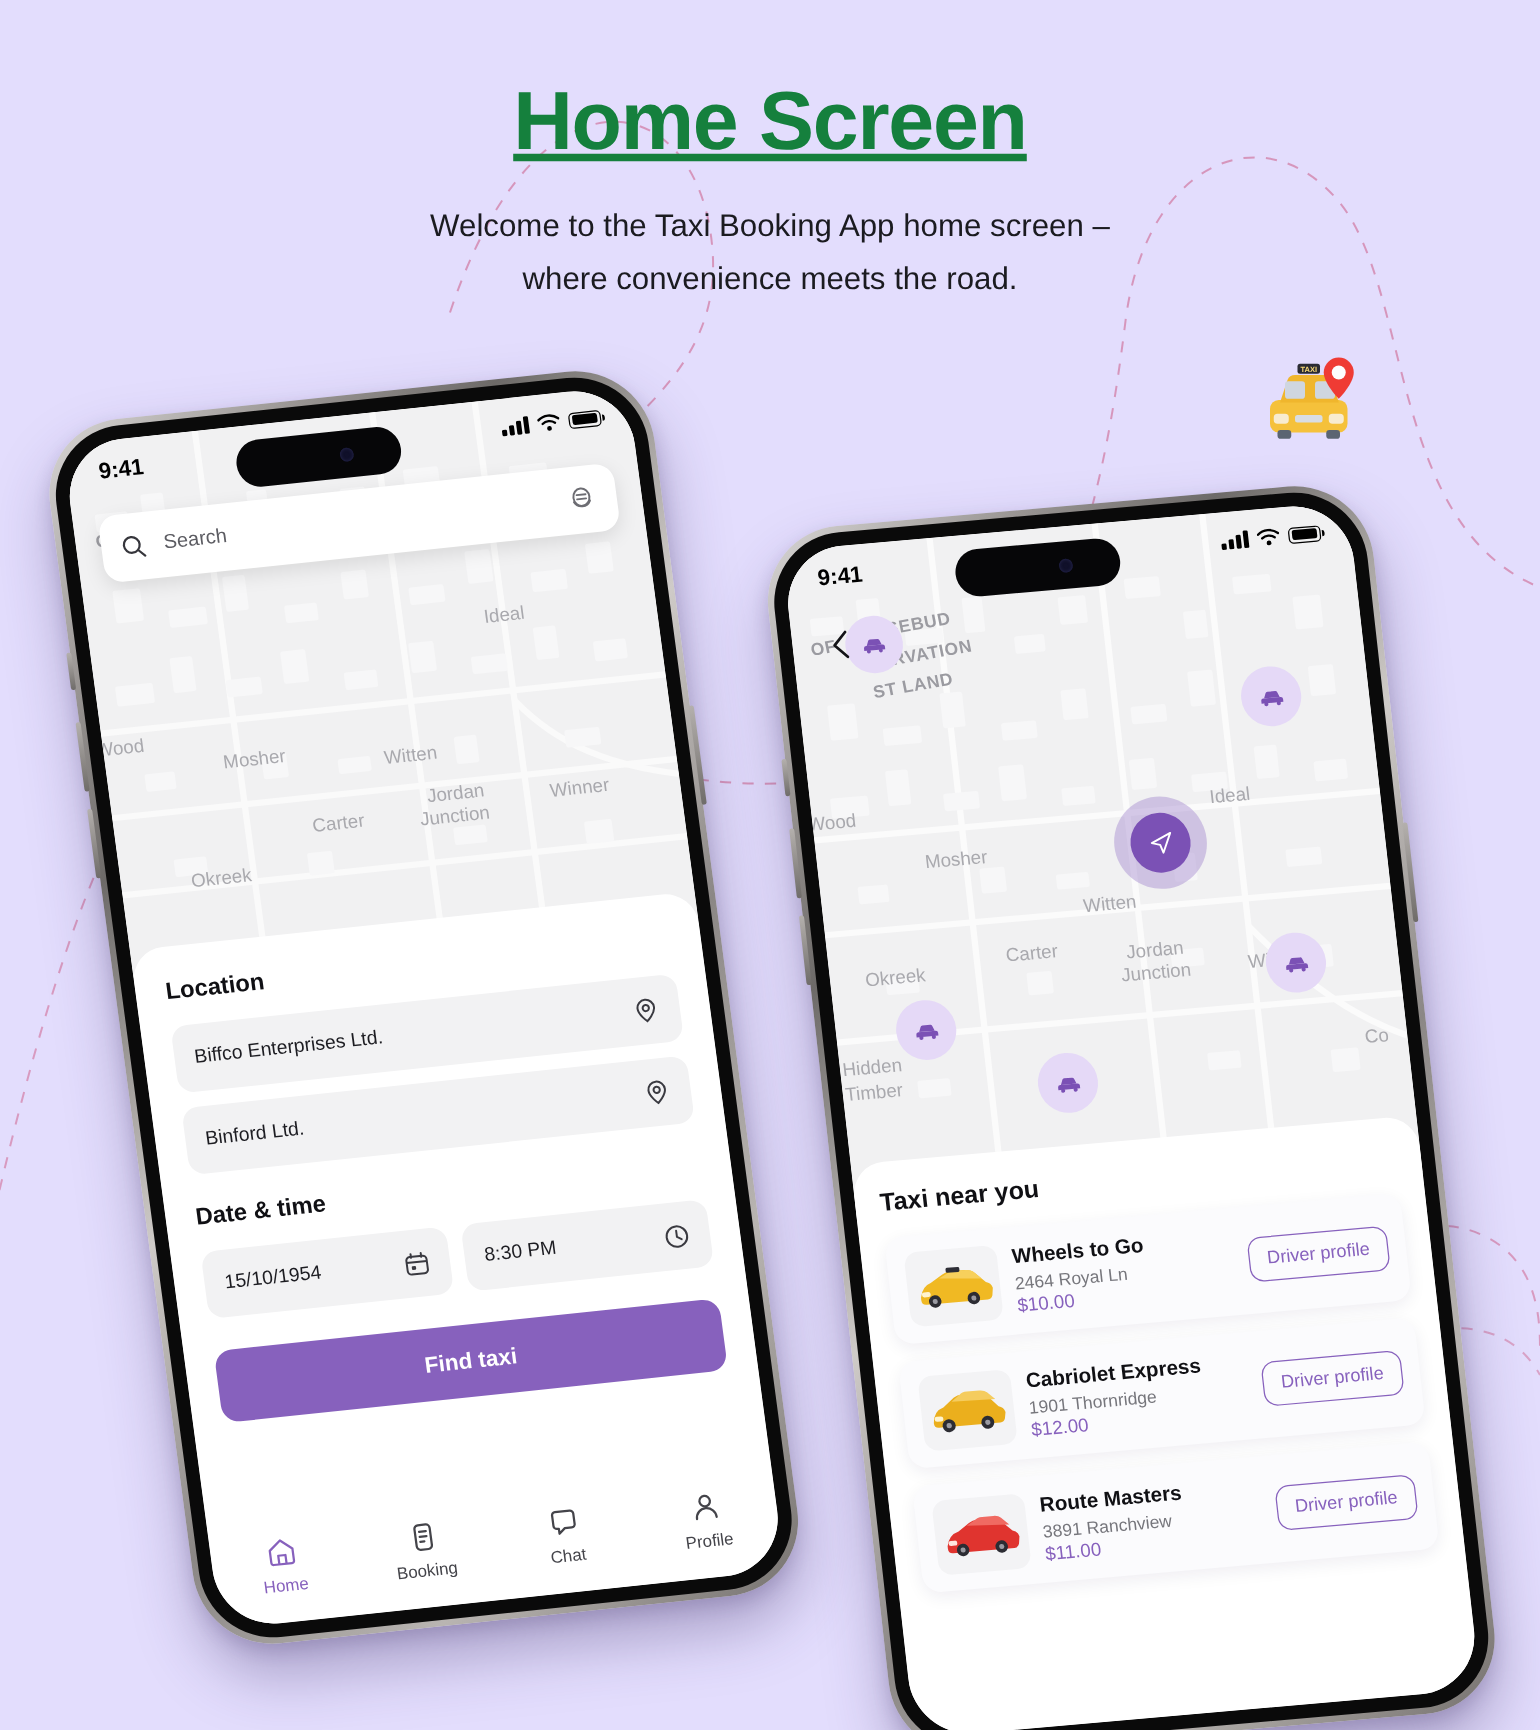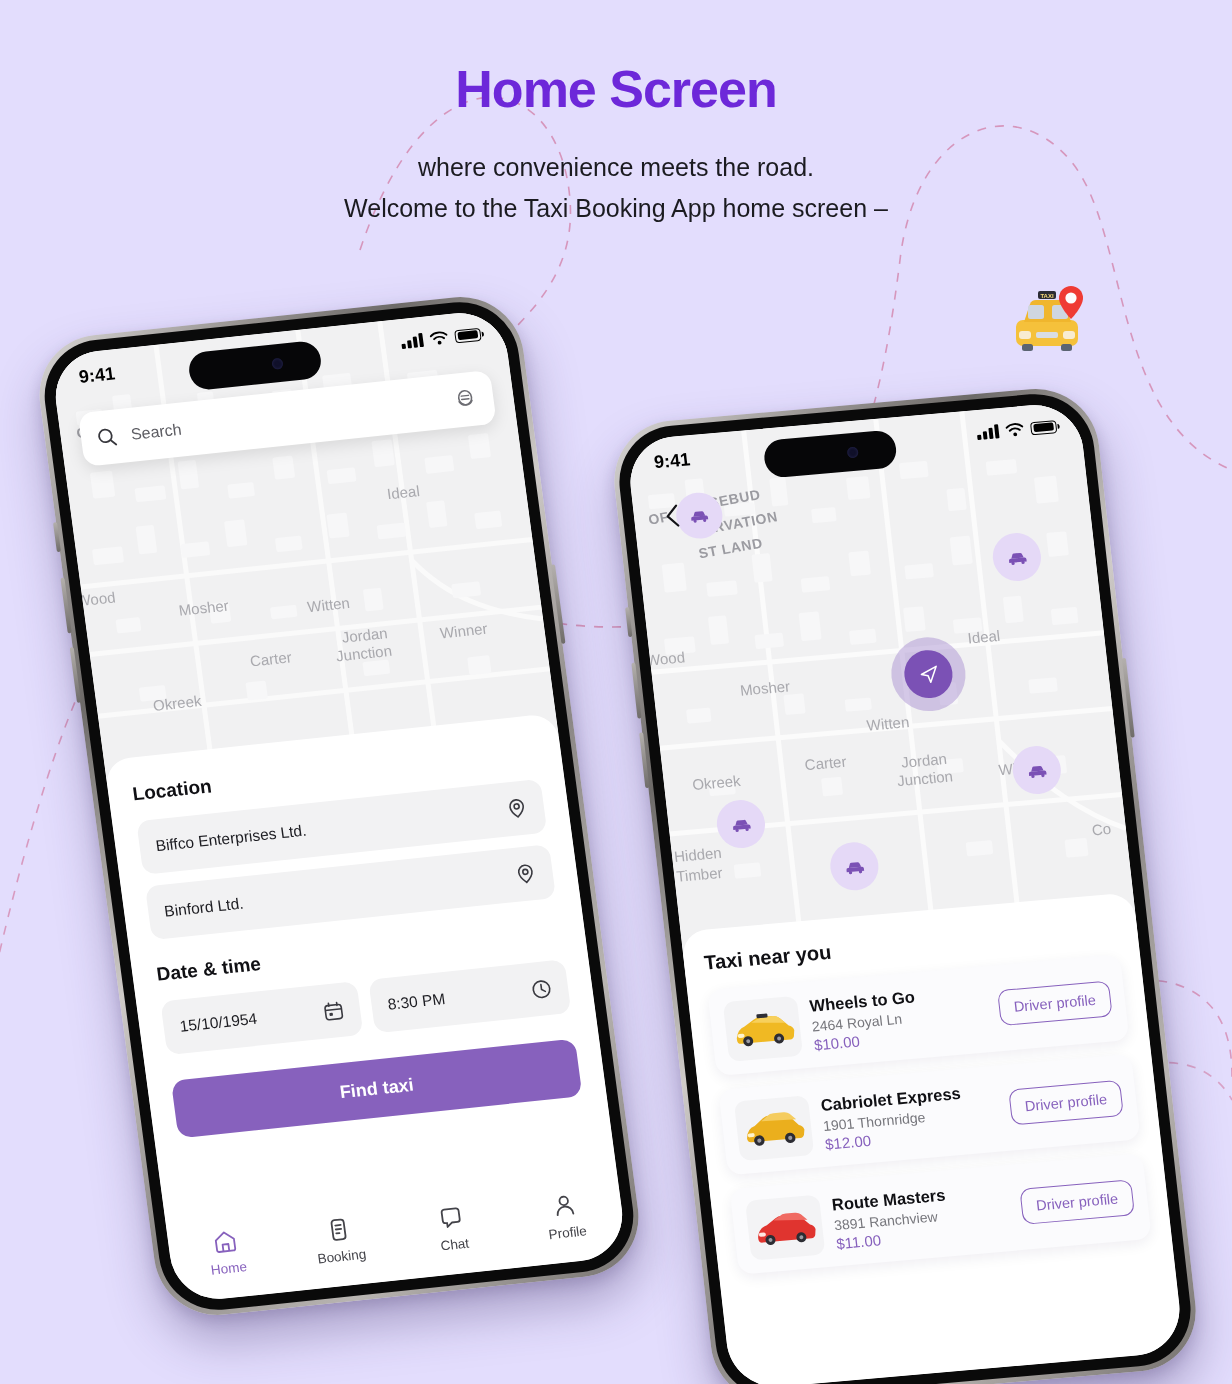--- a/index.html
+++ b/index.html
@@ -9,21 +9,21 @@
     background:#e3ddfd;
     overflow:hidden;
     position:relative;
   }
 
   
   .bg-deco{ position:absolute; inset:0; pointer-events:none; }
 
   
   .page-header{ position:absolute; top:0; left:0; right:0; text-align:center; padding-top:62px; z-index:5;}
-  .page-title{ font-size:52px; font-weight:bold; letter-spacing:-1px; color:#6d28d9; line-height:1.05;}
+  .page-title{ font-size:66px; font-weight:bold; letter-spacing:-1px; color:#15803d; line-height:1.05;text-decoration:underline;}
   .page-sub{ margin-top:30px; font-size:25px; line-height:1.65; color:#1b1b20; font-weight:400;}
 
   
   .taxi-badge{ position:absolute; left:1008px; top:278px; width:88px; height:82px; z-index:6;}
 
   
   .phone{ position:absolute; z-index:4; }
   .phone .frame{
     position:relative; width:100%; height:100%;
     border-radius:62px;
@@ -125,22 +125,22 @@
     <path d="M360 250 C 430 40, 560 70, 570 200 C 580 330, 430 360, 400 470 C 370 580, 520 650, 690 620 C 840 594, 880 420, 900 260 C 915 130, 1010 90, 1070 160 C 1130 230, 1110 420, 1232 470" stroke="#d48ab0" stroke-width="1.6" stroke-dasharray="9 9" fill="none" opacity=".85"></path>
     <path d="M-20 1040 C 20 850, 70 680, 120 620 C 175 556, 250 600, 300 700 C 340 780, 430 790, 520 720" stroke="#d48ab0" stroke-width="1.6" stroke-dasharray="9 9" fill="none" opacity=".8"></path>
     <path d="M1000 1140 C 1080 1000, 1130 960, 1190 990 C 1232 1012, 1232 1060, 1232 1080" stroke="#d48ab0" stroke-width="1.6" stroke-dasharray="9 9" fill="none" opacity=".8"></path>
     <path d="M1100 1080 C 1160 1050, 1210 1060, 1232 1100" stroke="#d48ab0" stroke-width="1.6" stroke-dasharray="9 9" fill="none" opacity=".7"></path>
   </svg>
 </div>
 
 <div class="page-header">
   <div class="page-title">Home Screen</div>
   <div class="page-sub">
+    <div>Welcome to the Taxi Booking App home screen –</div>
     <div>where convenience meets the road.</div>
-    <div>Welcome to the Taxi Booking App home screen –</div>
   </div>
 </div>
 
 <div class="taxi-badge">
   <svg width="88" height="82" viewBox="0 0 88 82">
 
     <rect x="8" y="42" width="62" height="26" rx="7" fill="#f5c13b"></rect>
     <path d="M16 44 L22 26 Q23.5 22 28 22 L52 22 Q56 22 57.5 26 L63 44 Z" fill="#f0b62d"></path>
     <rect x="20" y="27" width="16" height="14" rx="2.5" fill="#cfd6e0"></rect>
     <rect x="44" y="27" width="16" height="14" rx="2.5" fill="#cfd6e0"></rect>

